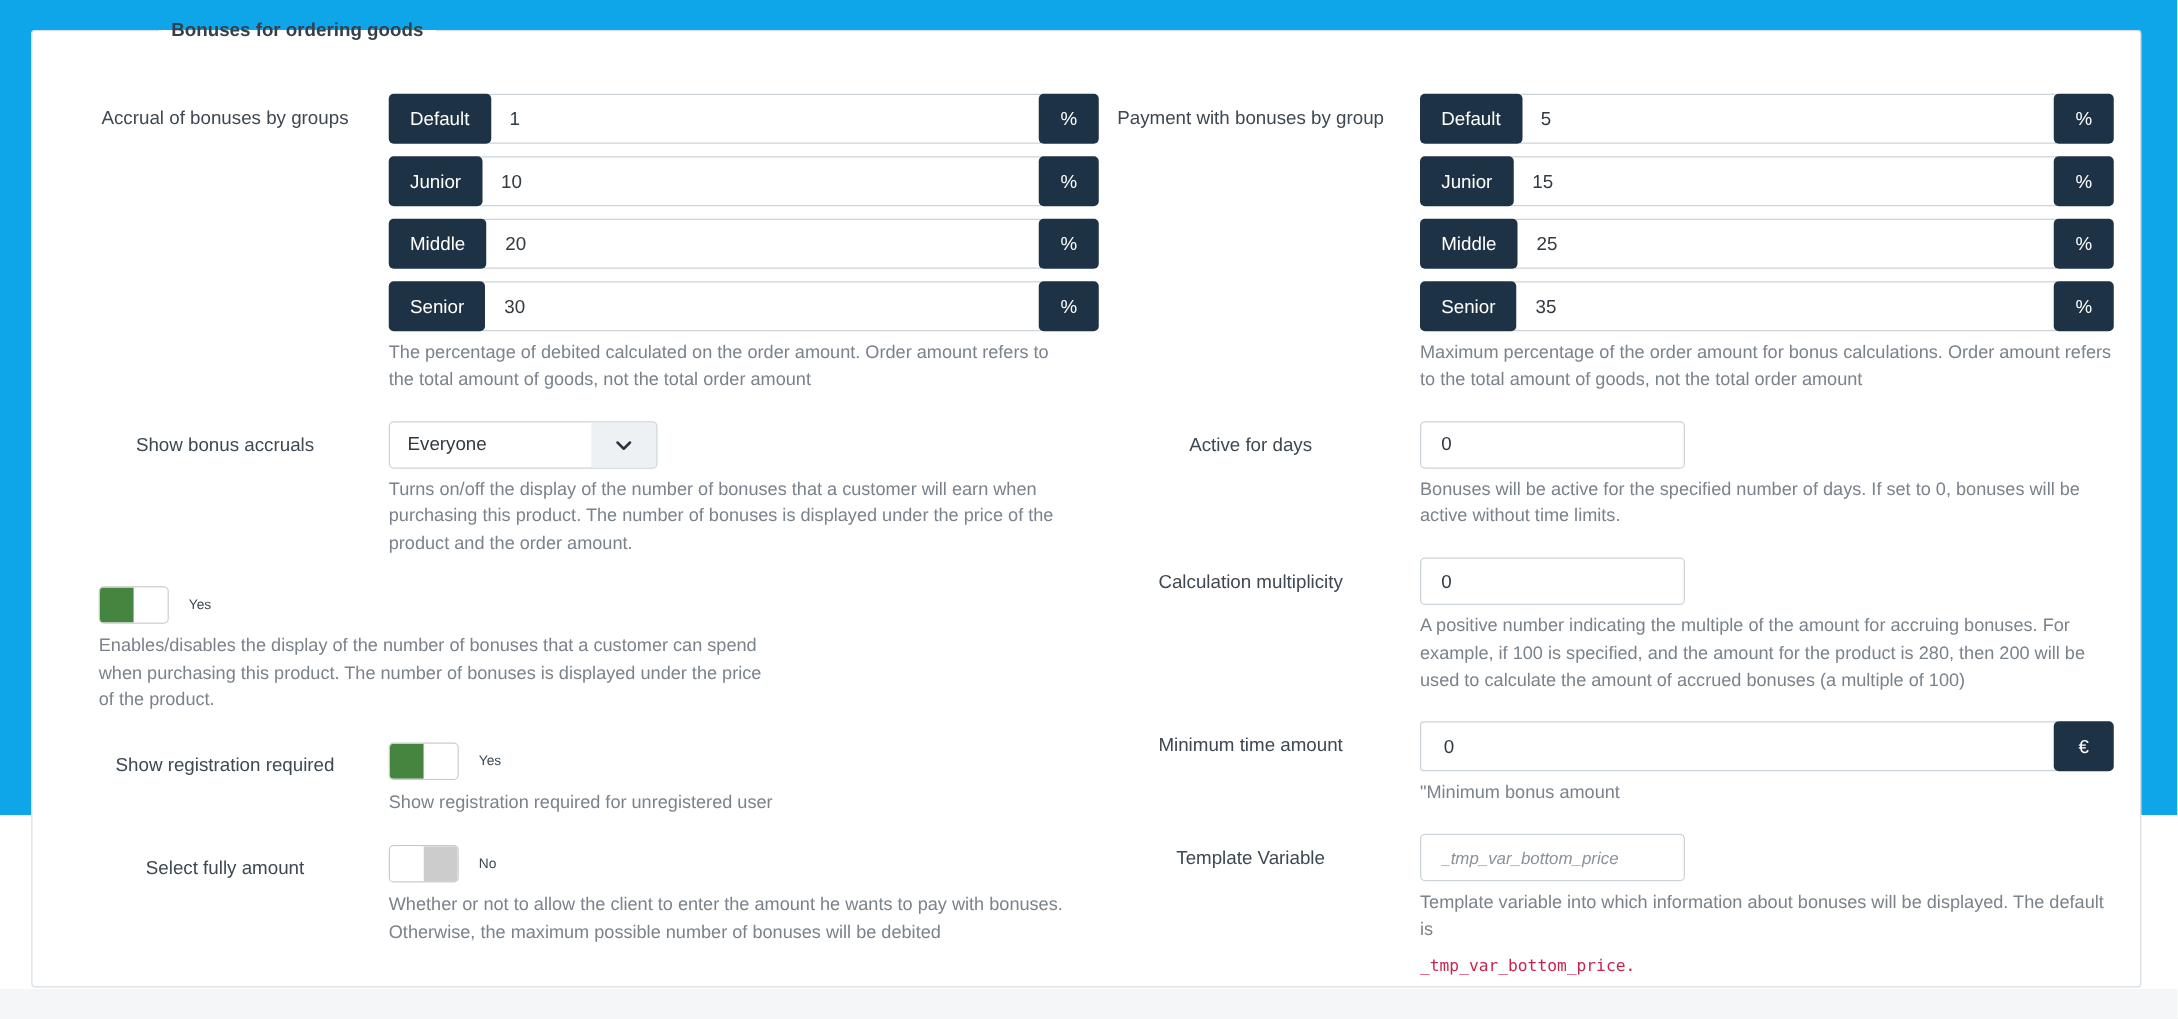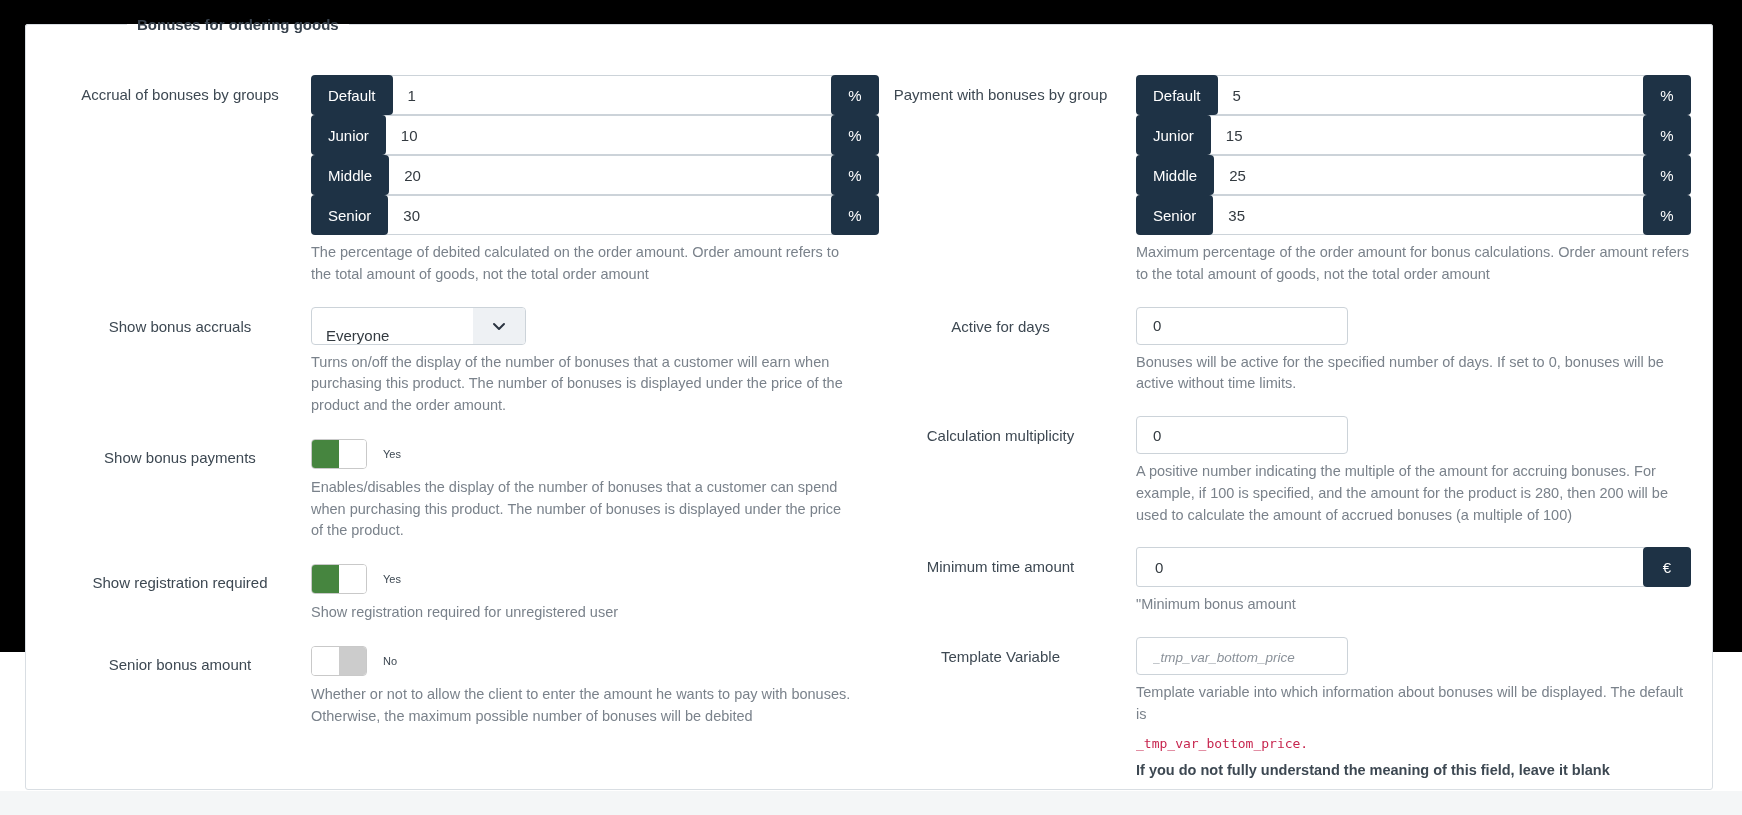--- a/index.html
+++ b/index.html
@@ -2,21 +2,21 @@
 <html><head>
 <meta charset="utf-8">
 <style>
   * { box-sizing: border-box; margin: 0; padding: 0; }
   html, body { background: #ffffff; }
   body {
     font-family: "Liberation Sans", sans-serif;
     width: 1742px; height: 815px; overflow: hidden;
     color: #3d4852;
   }
-  .canvas { position: relative; width: 1742px; height: 652px; background:#000000; }
+  .canvas { position: relative; width: 1742px; height: 652px; background:#0ea5e9; }
 
   fieldset.panel {
     position: absolute; left: 25px; top: 16px; right: 29px; height: 774px;
     border: 1px solid #d9dee3; border-radius: 3px;
     padding: 42px 16px 0 53px;
     background: #ffffff;
   }
   legend.panel-legend {
     margin-left: 48px; padding: 0 10px;
     font-size: 15px; font-weight: 700; color: #36404b;
@@ -32,21 +32,21 @@
 
   .form-row { display: flex; margin-bottom: 21px; }
   .row-label {
     flex: 0 0 232px; width: 232px; padding-top: 9px; padding-right: 30px;
     font-size: 15px; color: #3d4852; line-height: 1.4; text-align: center;
   }
   .col-right .row-label { flex: 0 0 245px; width: 245px; padding-right: 26px; }
   .row-field { flex: 1; min-width: 0; }
 
   
-  .grp-stack { display: flex; flex-direction: column; gap: 0; }
+  .grp-stack { display: flex; flex-direction: column; gap: 10px; }
   .igroup { display: flex; height: 40px; }
   .grp-btn {
     background: #1e3245; color: #ffffff; border: none; border-radius: 4px;
     font-family: "Liberation Sans", sans-serif;
     font-size: 15px; padding: 0 17px; min-width: 72px; height: 40px;
     position: relative; z-index: 2; cursor: pointer; text-align: center;
   }
   .sfx-btn {
     background: #1e3245; color: #ffffff; border: none; border-radius: 4px;
     font-family: "Liberation Sans", sans-serif;
@@ -64,21 +64,21 @@
 
   .help {
     margin-top: 7px; font-size: 14.5px; color: #7a828b; line-height: 1.5;
     max-width: 545px;
   }
   .col-right .help { max-width: 560px; }
 
   
   .select-box {
     width: 215px; height: 38px; border: 1px solid #ccd3d9; border-radius: 4px;
-    display: flex; align-items: flex-end; background: #fff; cursor: pointer;
+    display: flex; align-items: center; background: #fff; cursor: pointer;
     overflow: hidden;
   }
   .select-value { flex: 1; padding: 0 14px; font-size: 15px; color: #333a40; }
   .select-caret {
     width: 52px; height: 100%; background: #eef1f4;
     display: flex; align-items: center; justify-content: center;
   }
 
   
   .toggle {
@@ -161,21 +161,20 @@
                 <svg width="16" height="16" viewBox="0 0 16 16" fill="none">
                   <path d="M3 6 L8 11 L13 6" stroke="#2b3440" stroke-width="2" stroke-linecap="round" stroke-linejoin="round"></path>
                 </svg>
               </span>
             </div>
             <div class="help">Turns on/off the display of the number of bonuses that a customer will earn when purchasing this product. The number of bonuses is displayed under the price of the product and the order amount.</div>
           </div>
         </div>
 
         <div class="form-row">
-          <div class="row-label">Show bonus payments</div>
           <div class="row-field">
             <div class="toggle-line">
               <div class="toggle on">
                 <div class="half a"></div>
                   <div class="half b"></div>
               </div>
               <span class="toggle-state">Yes</span>
             </div>
             <div class="help">Enables/disables the display of the number of bonuses that a customer can spend when purchasing this product. The number of bonuses is displayed under the price of the product.</div>
           </div>
@@ -189,21 +188,21 @@
                 <div class="half a"></div>
                   <div class="half b"></div>
               </div>
               <span class="toggle-state">Yes</span>
             </div>
             <div class="help">Show registration required for unregistered user</div>
           </div>
         </div>
 
         <div class="form-row">
-          <div class="row-label">Senior bonus amount</div>
+          <div class="row-label">Select fully amount</div>
           <div class="row-field">
             <div class="toggle-line">
               <div class="toggle off">
                 <div class="half a"></div>
                   <div class="half b"></div>
               </div>
               <span class="toggle-state">No</span>
             </div>
             <div class="help">Whether or not to allow the client to enter the amount he wants to pay with bonuses. Otherwise, the maximum possible number of bonuses will be debited</div>
           </div>

